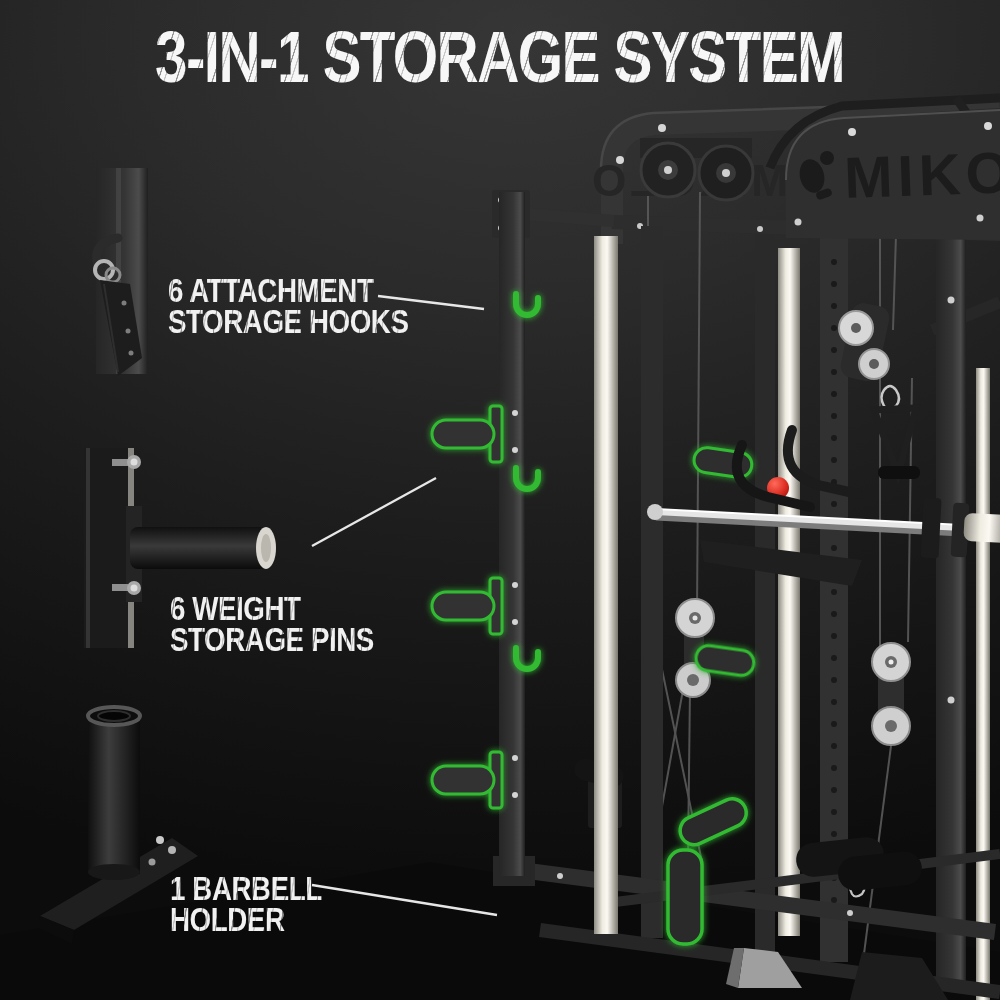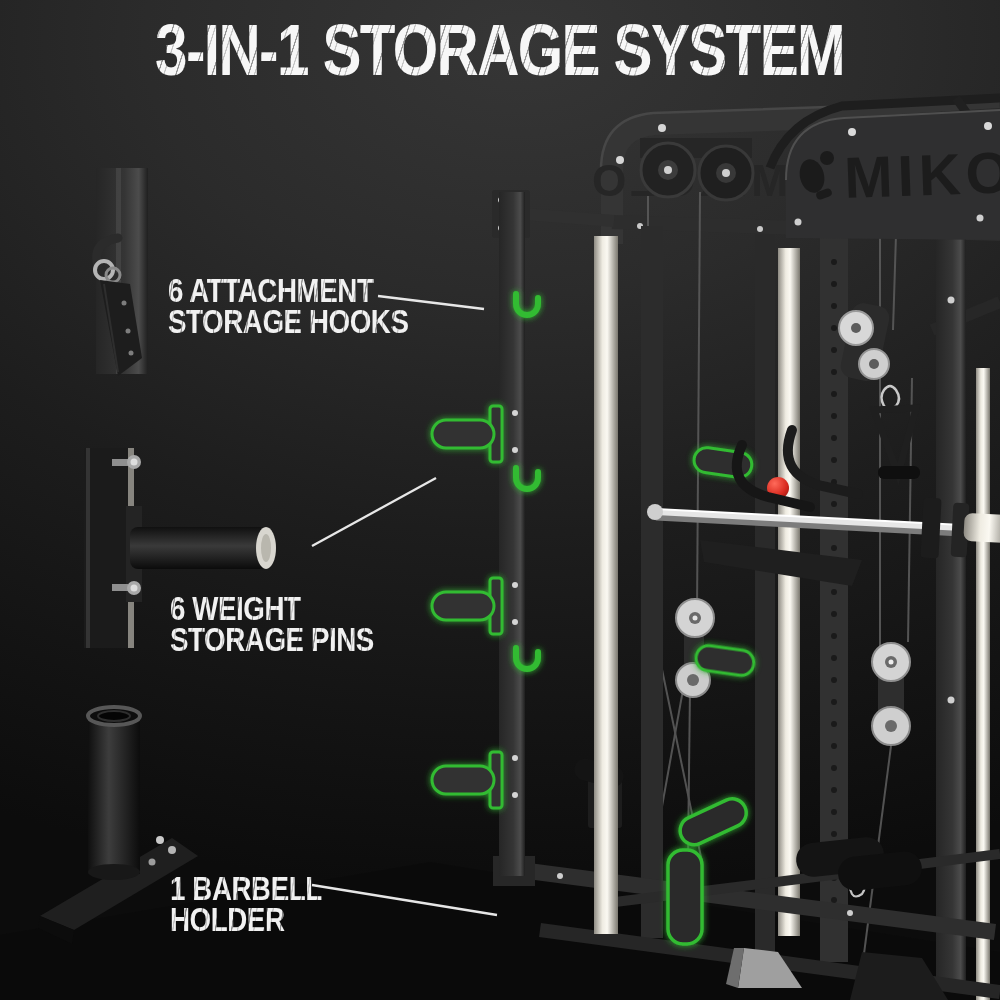--- a/index.html
+++ b/index.html
@@ -2,21 +2,21 @@
 <html><head>
 <meta charset="utf-8">
 <style>
   html,body{margin:0;padding:0;background:#000;}
   .stage{
     position:relative;width:1000px;height:1000px;overflow:hidden;
     font-family:"Liberation Sans",sans-serif;
     background:
       radial-gradient(1250px 850px at 52% 4%, #363636 0%, #2b2b2b 30%, #1d1d1d 58%, #131313 82%, #0c0c0c 100%);
   }
-  .title-wrap{position:absolute;top:8px;left:0;width:100%;text-align:center;}
+  .title-wrap{position:absolute;top:15px;left:0;width:100%;text-align:center;}
   .title{
     display:inline-block;font-size:73px;font-weight:bold;color:#f7f7f7;
     letter-spacing:-2px;white-space:nowrap;transform:scaleX(.80);
     -webkit-mask-image:repeating-linear-gradient(112deg,#000 0 6px,rgba(0,0,0,.5) 6.5px 7.5px,#000 8px 13px,rgba(0,0,0,.75) 13.5px 14.5px,#000 15px 21px);
     mask-image:repeating-linear-gradient(112deg,#000 0 6px,rgba(0,0,0,.5) 6.5px 7.5px,#000 8px 13px,rgba(0,0,0,.75) 13.5px 14.5px,#000 15px 21px);
   }
   .feature-label{
     position:absolute;color:#f1f1f1;font-weight:bold;font-size:33px;line-height:.93;
     letter-spacing:-.5px;transform:scaleX(.84);transform-origin:left top;white-space:nowrap;
     -webkit-mask-image:repeating-linear-gradient(100deg,#000 0 5px,rgba(0,0,0,.55) 5.5px 6.5px,#000 7px 12px,rgba(0,0,0,.8) 12.5px 13.5px,#000 14px 19px);

